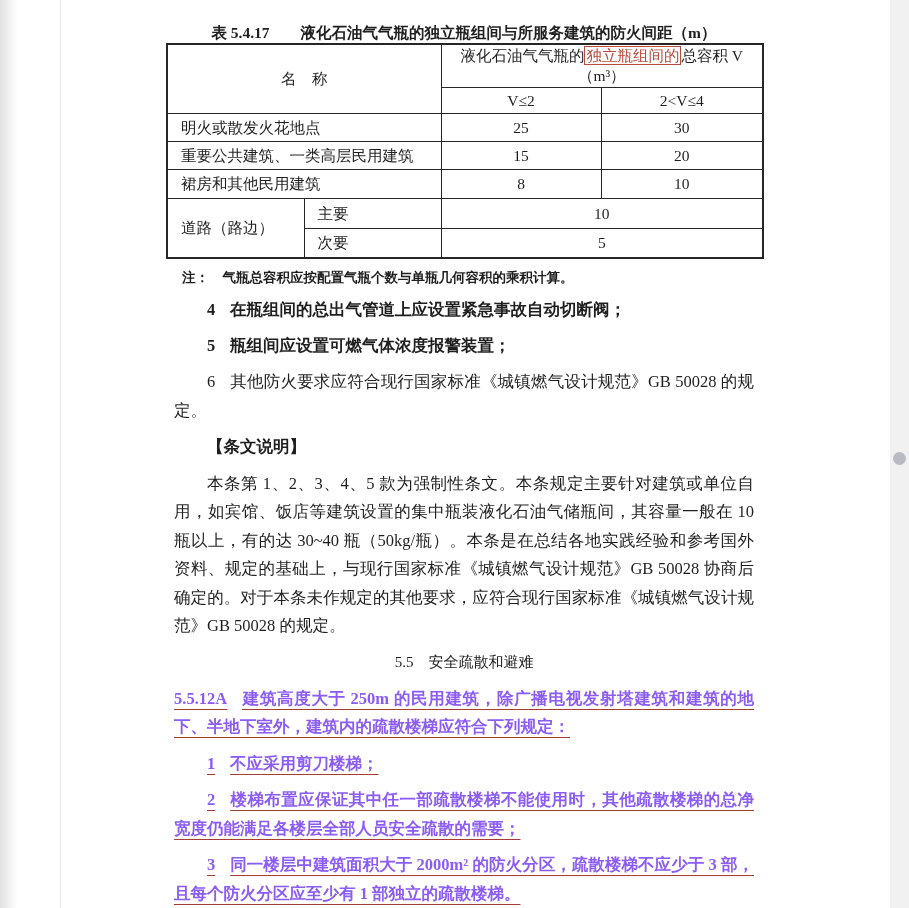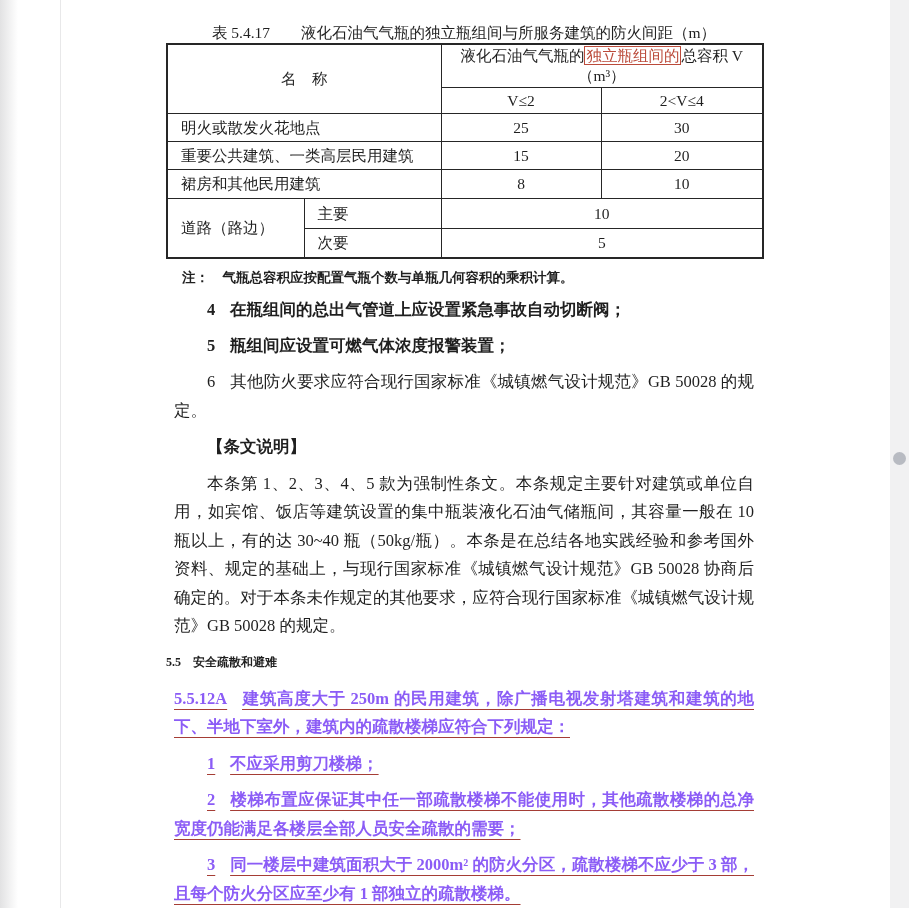--- a/index.html
+++ b/index.html
@@ -27,21 +27,21 @@
     position: absolute; left: 3px; top: 452px;
     width: 13px; height: 13px; border-radius: 50%;
     background: #b8bbc2;
   }
   .content {
     position: absolute; left: 166px; top: 22px; width: 596px;
     font-size: 16.5px; line-height: 28.45px;
     text-align: justify;
   }
   .table-caption {
-    font-weight: normal; font-size: 15.5px; line-height: 21px;
+    font-weight: bold; font-size: 15.5px; line-height: 21px;
     text-align: center; white-space: nowrap;
   }
   table.spec {
     width: 596px; border-collapse: collapse; table-layout: fixed;
     border: 2px solid #262626;
     font-size: 15.5px; line-height: 20px;
   }
   table.spec td {
     border: 1px solid #262626;
     text-align: center; vertical-align: middle;
@@ -60,21 +60,21 @@
   .note {
     font-size: 13.5px; font-weight: bold; line-height: 20px;
     margin: 9px 0 6px 16px;
   }
   p.flow { margin: 8px; text-indent: 2em; }
   p.noindent { text-indent: 0; }
   .bold { font-weight: bold; }
   .clause-num { margin-right: 0.9em; }
   .expl-heading { font-weight: bold; text-indent: 0; }
   .section-heading {
-    font-size: 12px; font-weight: bold; text-align: left;
+    font-size: 15px; font-weight: normal; text-align: center;
     text-indent: 0; line-height: 28.45px; margin: 2px 0 3px 0;
   }
   .red {
     color: #8b5cf6;
     text-decoration: underline;
     text-decoration-color: #a53d35;
     text-decoration-thickness: 1px;
     text-underline-offset: 5px;
   }
   .red.bold, .red .clause-num { font-weight: 600; }

